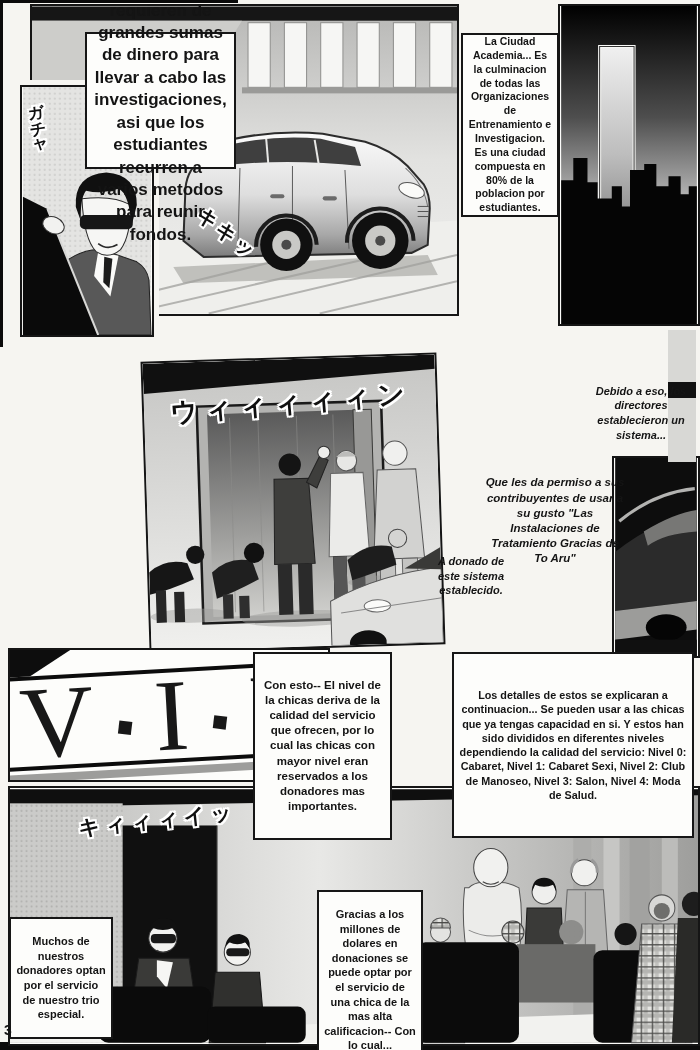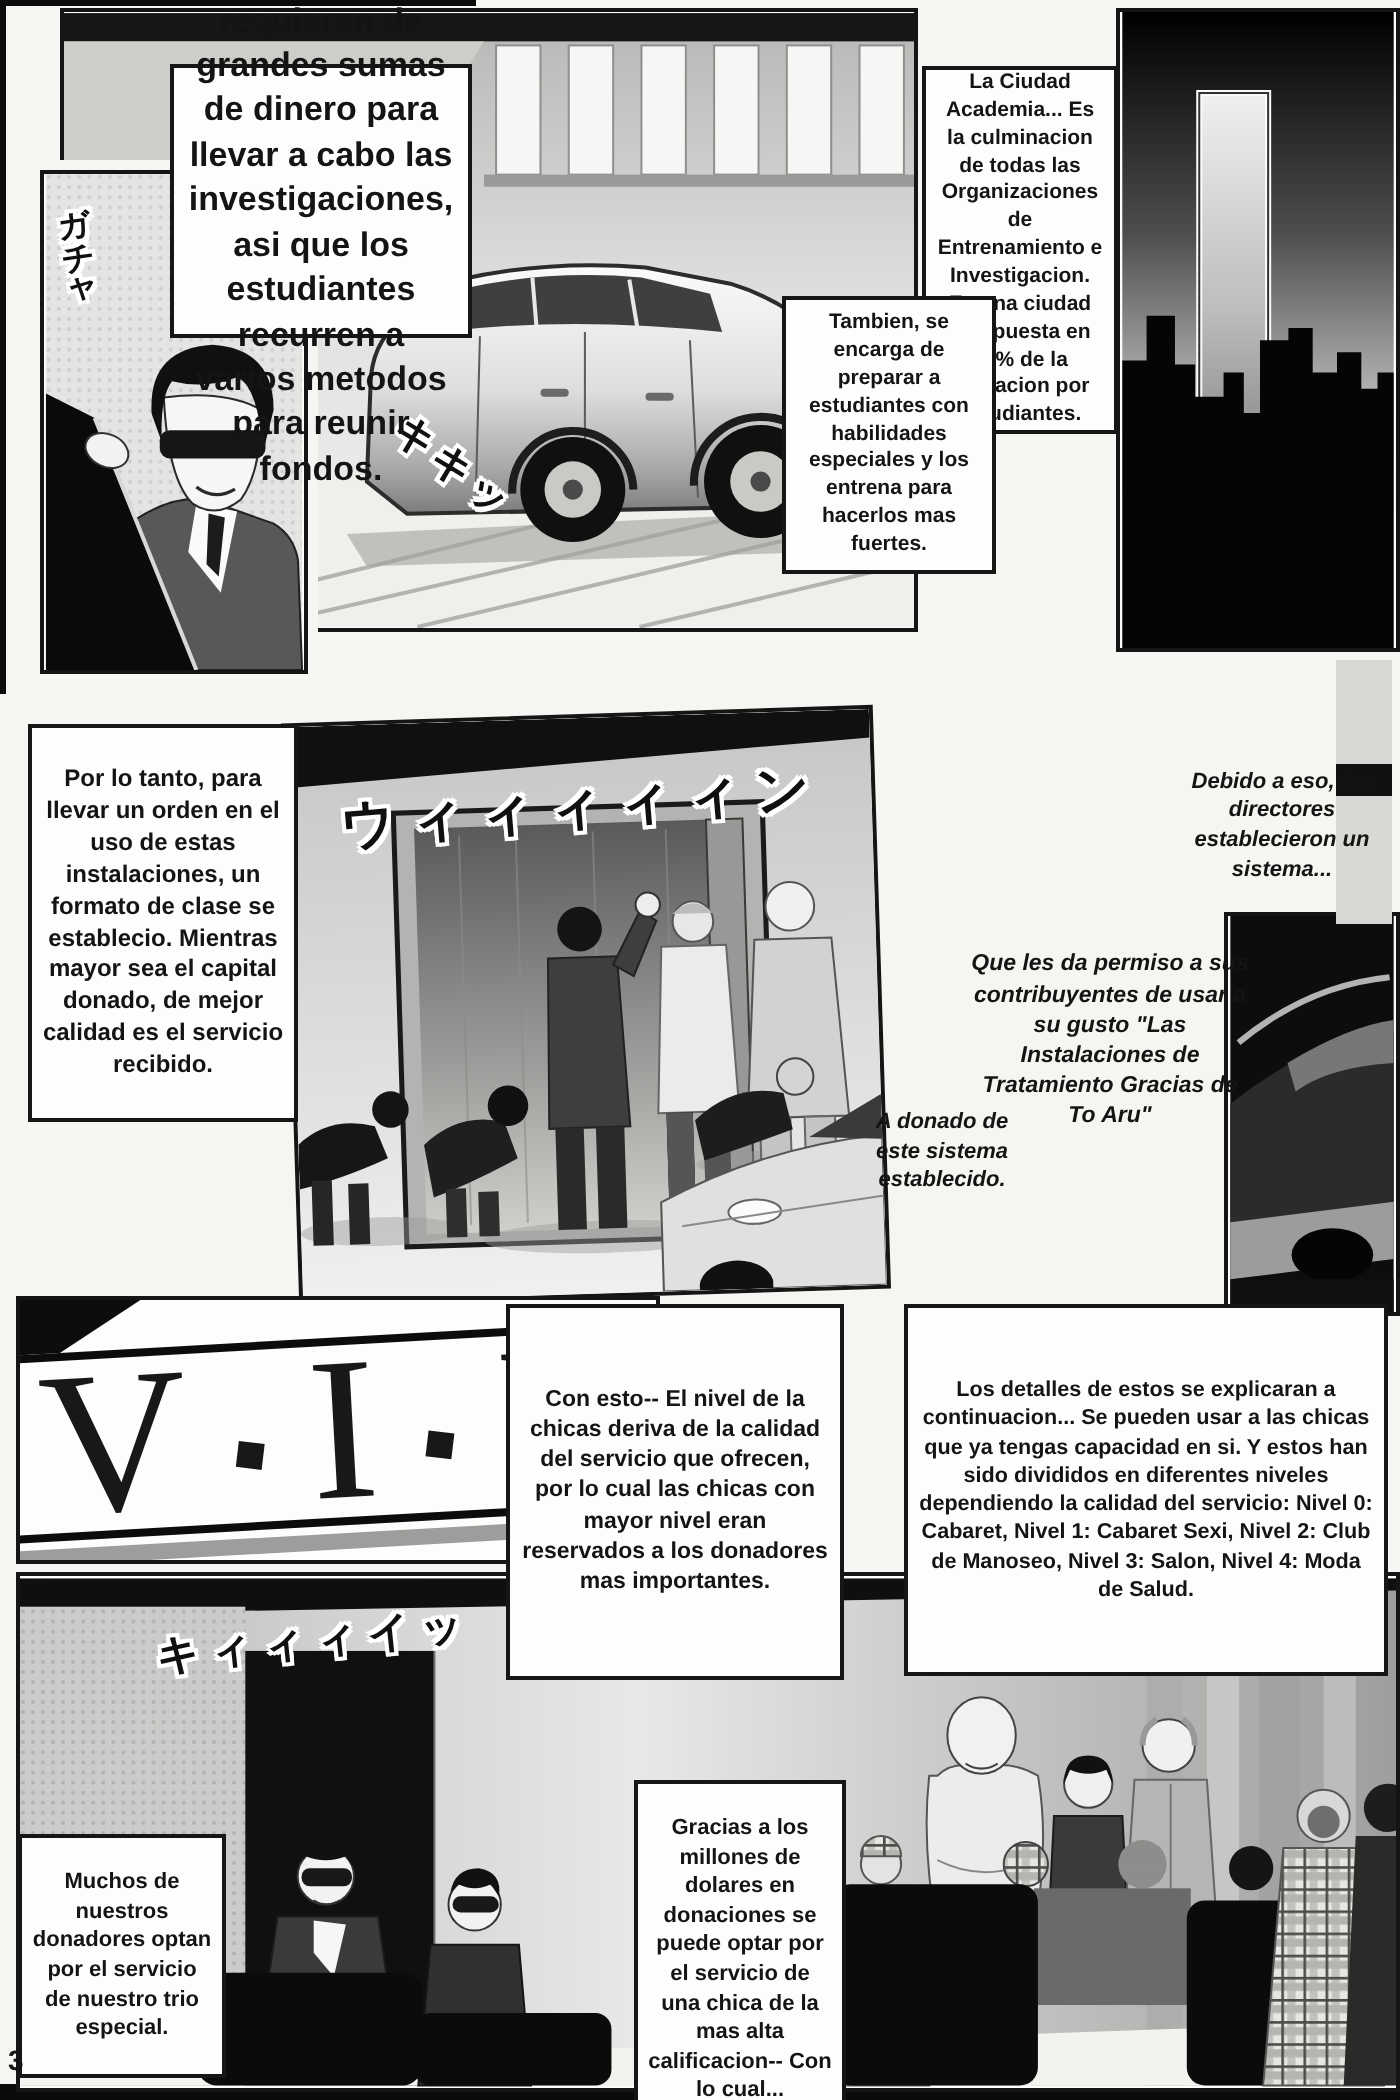--- a/index.html
+++ b/index.html
@@ -342,24 +342,22 @@
       <g>
         <circle cx="680" cy="114" r="12" fill="#1d1d1d"></circle>
         <path d="M664,128 L684,128 L684,252 L658,252 Z" fill="#2a2a28"></path>
       </g>
     </svg>
     <span class="sfx" style="left:68px;top:18px;font-size:21px;transform:rotate(-6deg);letter-spacing:5px;">キィィィイッ</span>
   </div>
 
   <div class="cap" style="left:85px;top:32px;width:151px;height:137px;font-size:17px;">Sin embargo, estos centros requieren de grandes sumas de dinero para llevar a cabo las investigaciones, asi que los estudiantes recurren a varios metodos para reunir fondos.</div>
   <div class="cap" style="left:461px;top:33px;width:98px;height:184px;font-size:10.5px;">La Ciudad Academia... Es la culminacion de todas las Organizaciones de Entrenamiento e Investigacion. Es una ciudad compuesta en 80% de la poblacion por estudiantes.</div>
-  <div class="cap" style="left:391px;top:148px;width:107px;height:139px;font-size:10.5px;">Tambien, se encarga de preparar a estudiantes con habilidades especiales y los entrena para hacerlos mas fuertes.</div>
-  <div class="cap" style="left:14px;top:362px;width:135px;height:199px;font-size:12px;">Por lo tanto, para llevar un orden en el uso de estas instalaciones, un formato de clase se establecio. Mientras mayor sea el capital donado, de mejor calidad es el servicio recibido.</div>
   <div class="cap-plain" style="left:584px;top:370px;width:114px;height:86px;font-size:11px;">Debido a eso, los directores establecieron un sistema...</div>
   <div class="cap-plain" style="left:483px;top:464px;width:144px;height:114px;font-size:11.5px;">Que les da permiso a sus contribuyentes de usar a su gusto "Las Instalaciones de Tratamiento Gracias de To Aru"</div>
   <div class="cap-plain" style="left:427px;top:526px;width:88px;height:100px;font-size:11px;">A donado de este sistema establecido.</div>
-  <div class="cap" style="left:253px;top:652px;width:169px;height:188px;font-size:11.5px;">Con esto-- El nivel de la chicas deriva de la calidad del servicio que ofrecen, por lo cual las chicas con mayor nivel eran reservados a los donadores mas importantes.</div>
+  <div class="cap" style="left:253px;top:652px;width:139px;height:188px;font-size:11.5px;">Con esto-- El nivel de la chicas deriva de la calidad del servicio que ofrecen, por lo cual las chicas con mayor nivel eran reservados a los donadores mas importantes.</div>
   <div class="cap" style="left:452px;top:652px;width:242px;height:186px;font-size:10.8px;">Los detalles de estos se explicaran a continuacion... Se pueden usar a las chicas que ya tengas capacidad en si. Y estos han sido divididos en diferentes niveles dependiendo la calidad del servicio: Nivel 0: Cabaret, Nivel 1: Cabaret Sexi, Nivel 2: Club de Manoseo, Nivel 3: Salon, Nivel 4: Moda de Salud.</div>
   <div class="cap" style="left:9px;top:917px;width:104px;height:122px;font-size:11px;">Muchos de nuestros donadores optan por el servicio de nuestro trio especial.</div>
   <div class="cap" style="left:317px;top:866px;width:106px;height:180px;font-size:11px;margin-top:24px;">Gracias a los millones de dolares en donaciones se puede optar por el servicio de una chica de la mas alta calificacion-- Con lo cual...</div>
 
   <div class="pagenum">3</div>
 </div>
 
 </body></html>

